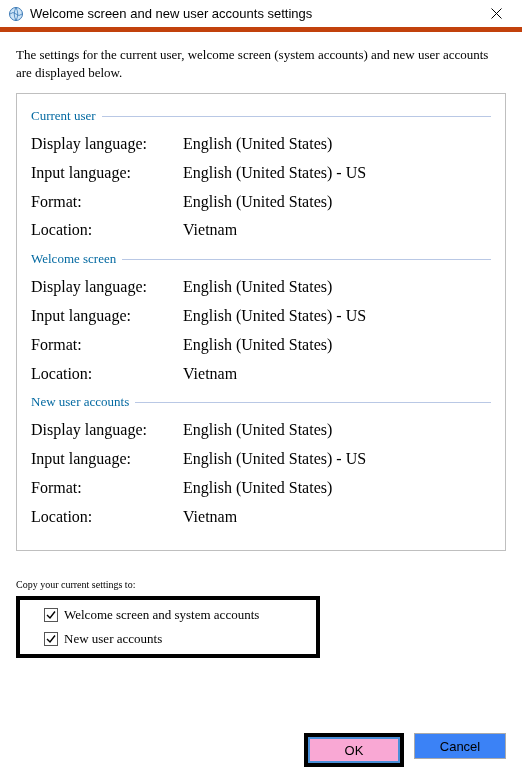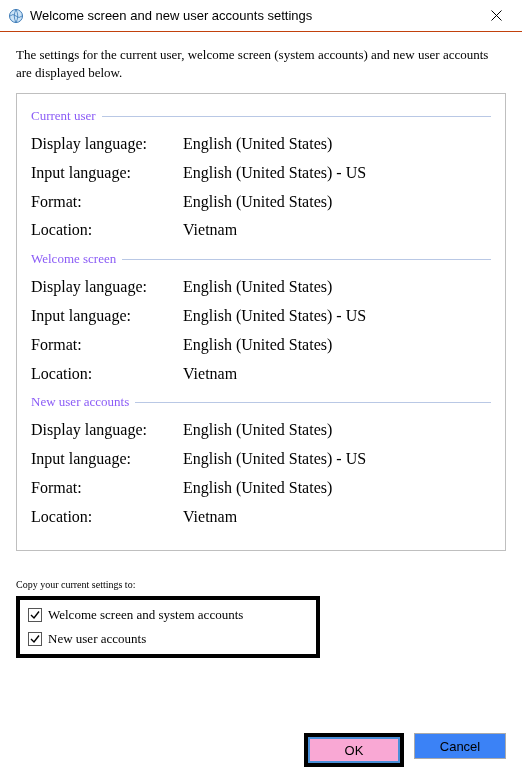--- a/index.html
+++ b/index.html
@@ -14,21 +14,21 @@
       color: #000;
       width: 522px;
       height: 783px;
       overflow: hidden;
     }
     .titlebar {
       height: 32px;
       display: flex;
       align-items: center;
       padding: 0 8px;
-      border-bottom: 1px solid #c2410c;
+      border-bottom: 5px solid #c2410c;
     }
     .titlebar-icon {
       width: 16px;
       height: 16px;
       margin-right: 6px;
     }
     .titlebar-text {
       flex: 1;
       font-size: 13px;
     }
@@ -53,21 +53,21 @@
       line-height: 1.35;
       margin-bottom: 12px;
     }
     .settings-box {
       border: 1px solid #bfbfbf;
       padding: 8px 14px 18px 14px;
       margin-bottom: 28px;
       min-height: 442px;
     }
     .group-header {
-      color: #8b5cf6;
+      color: #0369a1;
       font-size: 13px;
       display: flex;
       align-items: center;
       margin-top: 6px;
       margin-bottom: 6px;
     }
     .group-header .line {
       flex: 1;
       height: 1px;
       background: #b9c8e5;
@@ -93,20 +93,21 @@
       border: 4px solid #000;
       padding: 5px 10px 5px 8px;
       display: inline-block;
       min-width: 304px;
     }
     .check-row {
       display: flex;
       align-items: center;
       padding: 2px 0;
       cursor: pointer;
+      margin-left: 16px;
     }
     .check-row + .check-row {
       margin-top: 4px;
     }
     .checkbox {
       width: 14px;
       height: 14px;
       border: 1px solid #555;
       margin-right: 6px;
       display: flex;

